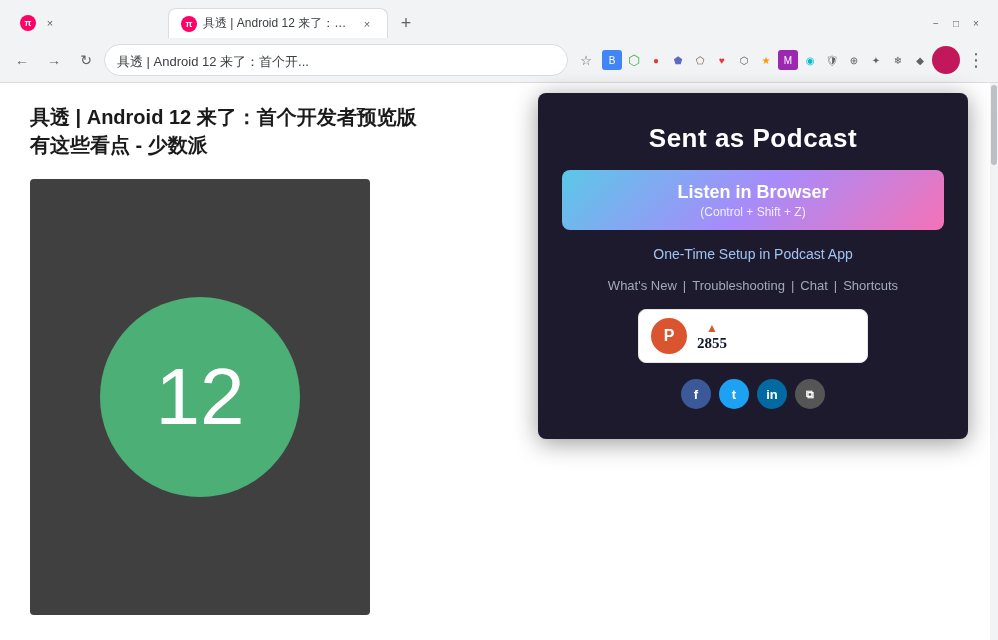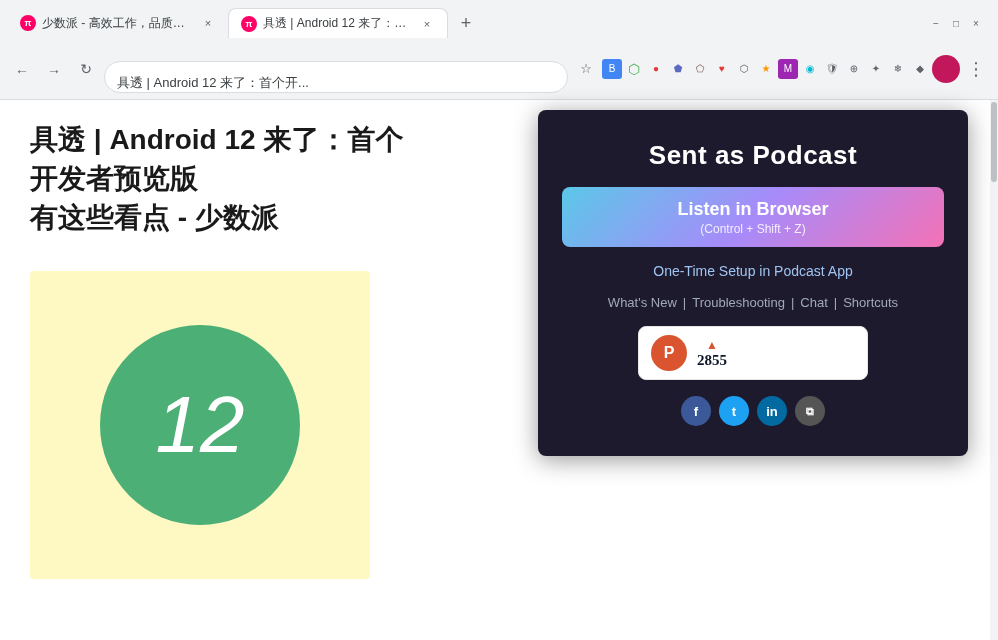--- a/index.html
+++ b/index.html
@@ -133,26 +133,25 @@
       cursor: pointer;
     }
 
     .address-bar {
       flex: 1;
       height: 32px;
       border-radius: 16px;
       background: #fff;
       border: 1px solid #dadce0;
       display: flex;
-      align-items: flex-end;
-      padding: 0 12px;
+      align-items: flex-start;
+      padding: 8px 12px;
       gap: 6px;
       font-size: 13px;
       color: #3c4043;
-      margin-top: 17px;
     }
 
     .toolbar-icons {
       display: flex;
       gap: 2px;
     }
 
     .toolbar-icon {
       width: 28px;
       height: 28px;
@@ -213,38 +212,37 @@
 
     
     .article-area {
       width: 450px;
       background: #fff;
       padding: 20px 30px;
       overflow: hidden;
     }
 
     .article-title {
-      font-size: 28px;
+      font-size: 20px;
       font-weight: 600;
       color: #1a1a1a;
       line-height: 1.4;
-      margin-bottom: 33px;
+      margin-bottom: 20px;
     }
 
     .article-image {
       width: 340px;
-      height: 308px;
-      background: #fef9c3;
+      height: 436px;
+      background: #404040;
       border-radius: 4px;
       display: flex;
       align-items: center;
       justify-content: center;
       position: relative;
       overflow: hidden;
-      font-style: italic;
     }
 
     .android-12-circle {
       width: 200px;
       height: 200px;
       background: #4caf76;
       border-radius: 50%;
       display: flex;
       align-items: center;
       justify-content: center;
@@ -440,21 +438,20 @@
     }
   </style>
 </head>
 <body>
 
 <div class="browser-chrome">
 
   <div class="title-bar">
     <div class="tab">
       <div class="tab-favicon">π</div>
-      <span class="tab-title">少数派 - 高效工作，品质生活</span>
       <div class="tab-close">×</div>
     </div>
     <div class="tab active">
       <div class="tab-favicon">π</div>
       <span class="tab-title">具透 | Android 12 来了：首个开…</span>
       <div class="tab-close">×</div>
     </div>
     <div class="new-tab-btn">+</div>
     <div class="window-controls">
       <div class="win-btn">−</div>

